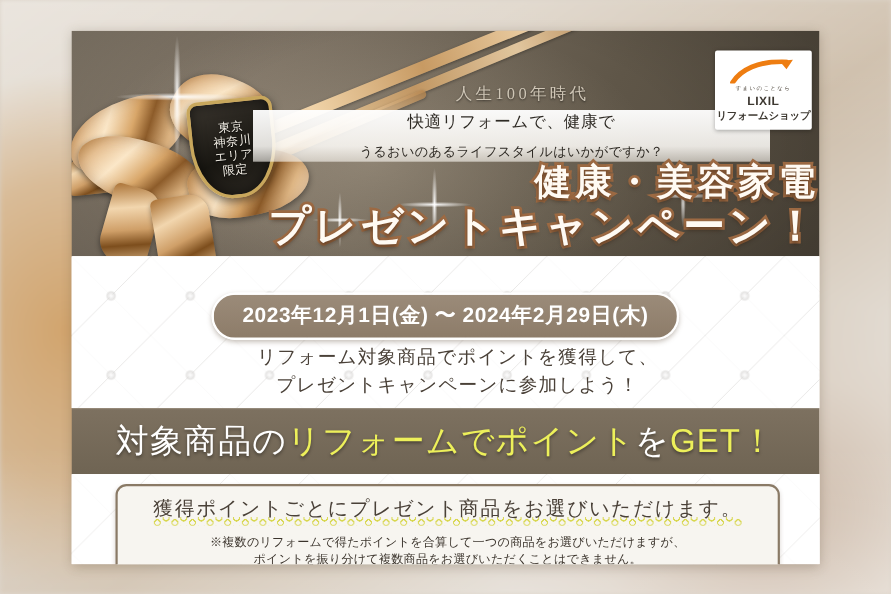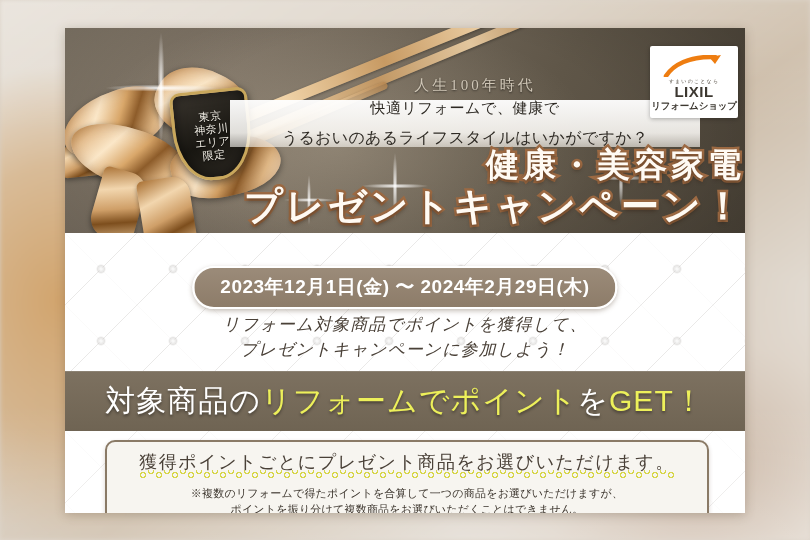--- a/index.html
+++ b/index.html
@@ -101,21 +101,21 @@
     color:#cfc6b6;font-size:15px;letter-spacing:3px;
     font-family:"Liberation Serif", serif;
     text-shadow:0 1px 2px rgba(0,0,0,.55);
   }
   .whiteband{
     position:absolute;left:165px;top:72px;width:470px;height:47px;
     background:linear-gradient(180deg,rgba(255,255,255,.96),rgba(252,250,246,.88) 70%,rgba(250,247,241,.62));
     display:flex;flex-direction:column;align-items:center;justify-content:center;
   }
   .wb1{color:#2e2a24;font-size:15px;letter-spacing:.6px;font-family:"Liberation Serif", serif;}
-  .wb2{color:#2e2a24;font-size:16px;letter-spacing:.3px;font-family:Liberation Serif, serif;margin-top:10px;}
+  .wb2{color:#2e2a24;font-size:12px;letter-spacing:.3px;font-family:Liberation Serif, serif;margin-top:10px;}
 
   
   .headline{position:absolute;left:0;top:118px;width:100%;text-align:right;}
   .hl{
     display:block;
     font-family:"Liberation Sans", sans-serif;font-weight:bold;
     color:#fffaf3;letter-spacing:4px;
     -webkit-text-stroke:5px #9d6a43;
     paint-order:stroke fill;
     text-shadow:0 3px 4px rgba(40,20,5,.5);
@@ -139,24 +139,23 @@
     position:absolute;left:50%;top:238px;transform:translateX(-50%);
     background:linear-gradient(180deg,#9b8b79,#8d7c69);
     border:2px solid #ffffff;border-radius:22px;
     padding:6px 26px 7px;
     color:#ffffff;font-size:19px;font-weight:bold;letter-spacing:.5px;
     box-shadow:0 2px 5px rgba(90,70,50,.35);
     white-space:nowrap;
   }
 
   .sub{
-    position:absolute;left:0;top:284px;width:100%;text-align:center;
+    position:absolute;left:11px;top:284px;width:100%;text-align:center;
     color:#4a4138;font-family:"Liberation Serif", serif;
     text-shadow:0 1px 1px rgba(255,255,255,.9);
-    font-style:italic;
   }
   .sub div{font-size:17px;line-height:25px;letter-spacing:1px;}
 
   
   .band{
     position:absolute;left:0;top:343px;width:100%;height:60px;
     background:linear-gradient(180deg,#7d7160,#6f6453);
     display:flex;align-items:center;justify-content:center;
     box-shadow:inset 0 1px 0 rgba(255,255,255,.12);
   }
@@ -202,21 +201,21 @@
 
   
   .logo{
     position:absolute;left:585px;top:18px;width:88px;height:72px;
     background:#ffffff;border-radius:2px;
     box-shadow:0 1px 4px rgba(0,0,0,.3);
     display:flex;flex-direction:column;align-items:center;justify-content:center;
   }
   .logo-swoosh{width:62px;height:22px;margin-top:2px;}
   .logo-tag{font-size:5px;color:#4a4238;letter-spacing:1.2px;margin-top:1px;font-family:"Liberation Sans",sans-serif;}
-  .logo-name{font-size:15px;font-weight:bold;color:#3d3831;letter-spacing:.5px;line-height:16px;font-family:"Liberation Sans",sans-serif;}
+  .logo-name{font-size:11px;font-weight:bold;color:#3d3831;letter-spacing:.5px;line-height:16px;font-family:"Liberation Sans",sans-serif;}
   .logo-sub{font-size:9.5px;font-weight:bold;color:#3d3831;letter-spacing:-.2px;line-height:12px;font-family:"Liberation Sans",sans-serif;}
 </style>
 </head>
 <body>
 
 <div id="stage">
 
   <div class="backdrop"></div>
   <div class="backdrop-shade"></div>
 

